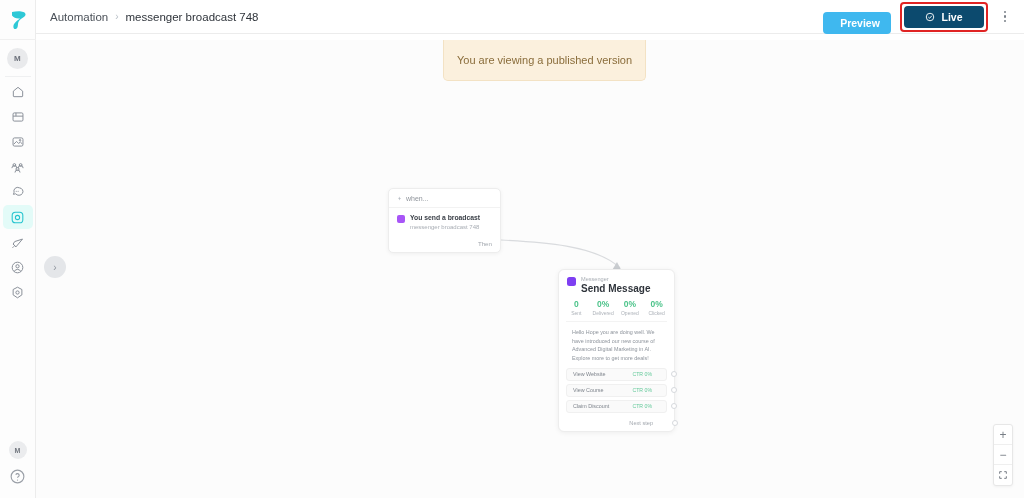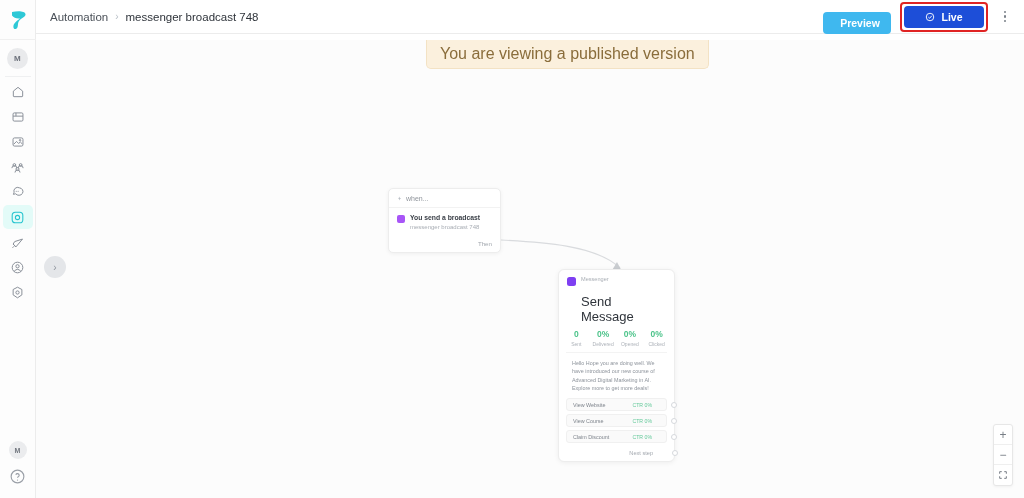--- a/index.html
+++ b/index.html
@@ -68,21 +68,21 @@
   .topbar-right { margin-left: auto; display: flex; align-items: center; gap: 9px; }
 
   .btn {
     display: inline-flex; align-items: center; gap: 6px;
     height: 22px; padding: 0 12px;
     border: none; border-radius: 4px;
     font-size: 10.5px; font-weight: 600; color: #fff;
     cursor: pointer; white-space: nowrap;
   }
   .btn-preview { background: #3fb8ef; width: 68px; justify-content: center; margin-top: 12px; }
-  .btn-live { background: #1d4ed8; width: 80px; justify-content: center; }
+  .btn-live { background: #0c4a6e; width: 80px; justify-content: center; }
   .live-wrap {
     position: relative;
     border: 2px solid #e02424;
     border-radius: 4px;
     padding: 2px;
     display: inline-flex;
   }
   .kebab {
     width: 16px; height: 22px;
     display: flex; flex-direction: column; align-items: center; justify-content: center; gap: 2px;
@@ -90,27 +90,27 @@
   }
   .kebab i { width: 2.5px; height: 2.5px; border-radius: 50%; background: #7a8089; display: block; }
 
   
   .canvas {
     position: absolute; left: 36px; top: 40px; right: 0; bottom: 0;
     background: #fcfcfc;
     overflow: hidden;
   }
   .banner {
-    position: absolute; left: 390px; top: 0px;
+    position: absolute; left: 407px; top: 0px;
     background: #fbf0dd;
     border: 1px solid #f3e2c4;
     border-top: none;
     border-radius: 0 0 5px 5px;
-    padding: 5px 13px;
-    font-size: 16px; color: #8a6d3b;
+    padding: 14px 13px;
+    font-size: 11px; color: #8a6d3b;
     white-space: nowrap;
   }
   .collapse-handle {
     position: absolute; left: 8px; top: 216px;
     width: 22px; height: 22px; border-radius: 50%;
     background: #e4e6e9;
     display: flex; align-items: center; justify-content: center;
     color: #90969e; font-size: 10px;
     cursor: pointer;
   }
@@ -157,21 +157,21 @@
     border-radius: 6px;
     box-shadow: 0 1px 5px rgba(0,0,0,.06);
     padding-bottom: 5px;
   }
   .msg-head { display: flex; gap: 5px; padding: 6px 8px 4px; align-items: flex-start; }
   .msg-sq {
     width: 9px; height: 9px; border-radius: 2.5px;
     background: #7e3ff2; flex: none; margin-top: 1px;
   }
   .msg-chan { font-size: 5.6px; color: #a9aeb5; line-height: 1.1; }
-  .msg-title { font-size: 13px; color: #2f343b; font-weight: 400; margin-top: 13px; line-height: 1.15; }
+  .msg-title { font-size: 10px; color: #2f343b; font-weight: 700; margin-top: 1px; line-height: 1.15; }
 
   .stats { display: flex; padding: 1px 4px 5px; }
   .stat { flex: 1; text-align: center; }
   .stat-v { font-size: 8.5px; color: #4cc38a; font-weight: 600; line-height: 1.15; }
   .stat-l { font-size: 5px; color: #adb2b9; margin-top: 1px; }
 
   .msg-text {
     margin: 0 7px;
     padding: 6px 6px 6px;
     border-top: 1px solid #f3f3f3;

